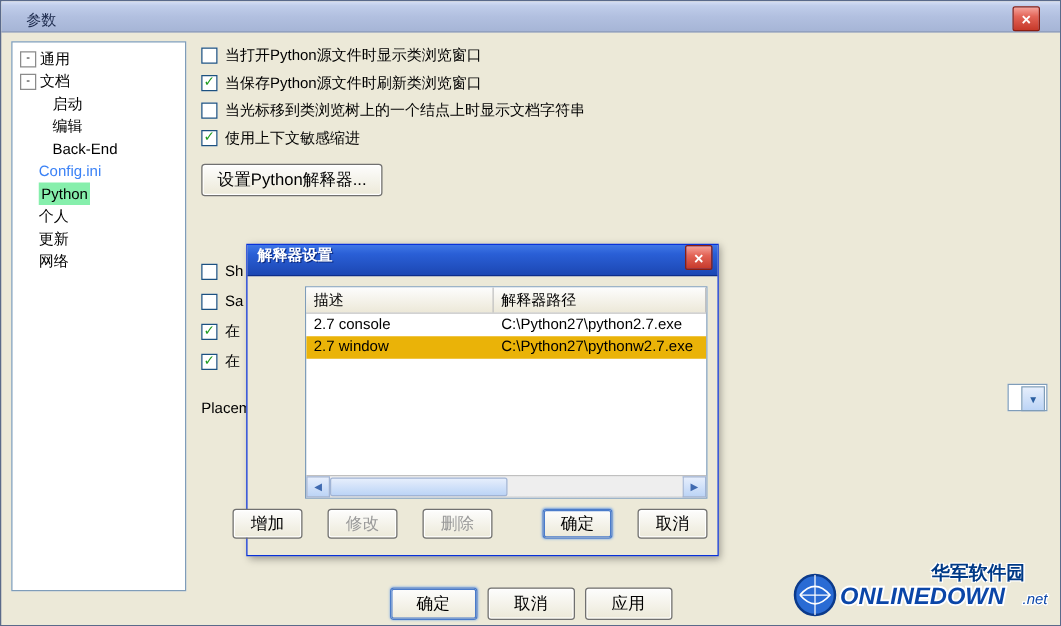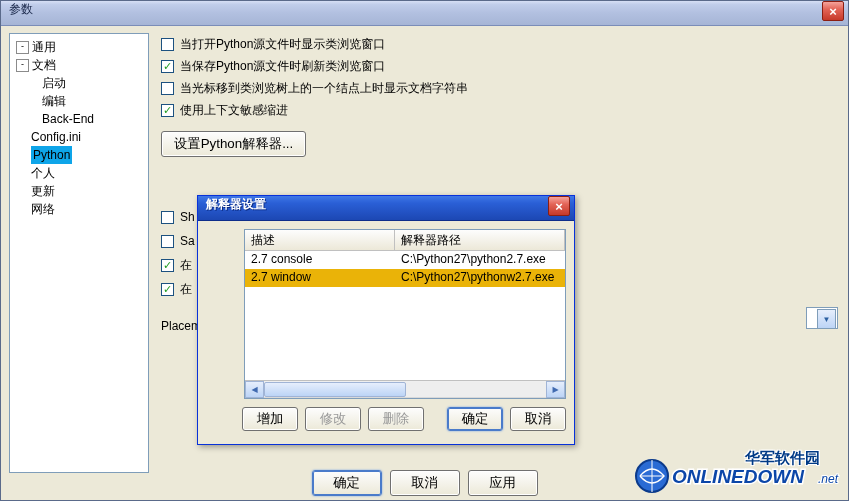--- a/index.html
+++ b/index.html
@@ -1,30 +1,30 @@
 <!DOCTYPE html>
 <html><head>
 <meta charset="utf-8">
 <style>
   html,body{margin:0;padding:0;font-family:"Microsoft YaHei","SimSun",Tahoma,sans-serif;font-size:12px;background:#ece9d8;color:#000;}
   .window{width:849px;height:501px;box-sizing:border-box;position:relative;background:#ece9d8;border:1px solid #5a6a8a;overflow:hidden;}
   
-  .titlebar{height:24px;background:linear-gradient(180deg,#d6dff5 0%,#c0cdea 15%,#b2c0e0 50%,#a6b5d6 100%);border-bottom:1px solid #7b8db8;display:flex;align-items:flex-start;padding:0 4px;}
+  .titlebar{height:24px;background:linear-gradient(180deg,#d6dff5 0%,#c0cdea 15%,#b2c0e0 50%,#a6b5d6 100%);border-bottom:1px solid #7b8db8;display:flex;align-items:flex-end;padding:0 16px;}
   .titlebar-title{flex:1;padding-left:4px;color:#1d2b4d;}
   .titlebar-close{width:20px;height:18px;background:linear-gradient(180deg,#f5a39b 0%,#e36457 40%,#c6392a 100%);border:1px solid #8b1e12;border-radius:2px;display:flex;align-items:center;justify-content:center;color:#fff;font-weight:bold;font-size:13px;line-height:1;}
   
   .client{position:absolute;top:24px;left:0;right:0;bottom:0;}
   .tree-panel{position:absolute;left:8px;top:8px;width:140px;height:440px;background:#fff;border:1px solid #7f9db9;box-sizing:border-box;padding:4px 2px;overflow:hidden;}
   .tree{list-style:none;margin:0;padding:0;}
   .tree li{line-height:18px;white-space:nowrap;padding-left:4px;}
   .tree .expander{display:inline-block;width:11px;height:11px;border:1px solid #8b8b8b;background:#fff;font-size:9px;line-height:9px;text-align:center;margin-right:3px;vertical-align:middle;color:#000;}
   .tree .noexp{display:inline-block;width:15px;}
   .tree .child{padding-left:30px;}
-  .tree .red{color:#000000;}
-  .tree .sel{background:#0ea5e9;display:inline-block;padding:0 2px;}
+  .tree .red{color:#3b82f6;}
+  .tree .sel{background:#86efac;display:inline-block;padding:0 2px;}
   
   .right-panel{position:absolute;left:160px;top:8px;right:10px;height:440px;}
   .checkbox-row{display:flex;align-items:center;height:22px;}
   .chk{width:13px;height:13px;border:1px solid #1c5180;background:#fff;margin-right:6px;display:inline-flex;align-items:center;justify-content:center;font-size:11px;line-height:1;box-sizing:border-box;}
   .chk.checked{color:#1f9b1f;}
   .btn{background:linear-gradient(180deg,#fdfdfd,#ece9d8);border:1px solid #707070;border-radius:3px;padding:3px 12px;cursor:pointer;box-shadow:0 0 0 1px #fff inset;color:#000;font-family:inherit;}
   .btn.disabled{color:#9a9a9a;}
   .btn.default{box-shadow:0 0 0 1px #4a7bca inset,0 0 2px #6a9ee8;border-color:#4a7bca;}
   .combo{position:absolute;right:0;top:274px;width:32px;height:22px;border:1px solid #7f9db9;background:#fff;box-sizing:border-box;}
   .combo .arrow{position:absolute;right:1px;top:1px;width:17px;height:18px;background:linear-gradient(180deg,#e6eefc,#bcd4f6);border:1px solid #7f9db9;display:flex;align-items:center;justify-content:center;font-size:8px;color:#2b5fa0;}
@@ -45,21 +45,21 @@
   .listhead .col{border-right:1px solid #c0c0c0;padding:2px 6px;box-sizing:border-box;}
   .listbody{flex:1;overflow:hidden;}
   .listrow{display:flex;height:18px;padding:0;}
   .listrow .cell{padding:1px 6px;box-sizing:border-box;}
   .listrow.even{background:#fff;}
   .listrow.odd{background:#eab308;}
   .hscroll{height:17px;background:linear-gradient(180deg,#f0f0f0,#d8d8d8);border-top:1px solid #c0c0c0;display:flex;align-items:center;}
   .hscroll .arrow{width:17px;height:15px;background:linear-gradient(180deg,#e6eefc,#bcd4f6);border:1px solid #a0b4d6;display:flex;align-items:center;justify-content:center;font-size:8px;color:#406ab0;}
   .hscroll .track{flex:1;height:15px;background:#eee;position:relative;}
   .hscroll .thumb{position:absolute;left:0;top:0;height:13px;width:140px;background:linear-gradient(180deg,#e6eefc,#bcd4f6);border:1px solid #a0b4d6;border-radius:2px;}
-  .dialog-buttons{display:flex;gap:7px;justify-content:flex-end;margin-top:8px;padding-left:36px;}
+  .dialog-buttons{display:flex;gap:20px;justify-content:flex-end;margin-top:8px;padding-left:36px;}
   .dialog-buttons .btn{min-width:56px;padding:2px 8px;}
   
   .watermark{position:absolute;right:4px;bottom:6px;z-index:10;font-family:Arial,sans-serif;pointer-events:none;}
   .watermark svg{display:block;}
   .wm-cn{position:absolute;right:28px;bottom:32px;font-weight:bold;font-size:15px;color:#003a86;text-shadow:1px 1px 0 #fff,-1px -1px 0 #fff,1px -1px 0 #fff,-1px 1px 0 #fff;}
 </style>
 </head>
 <body>
 
 <div class="window">

